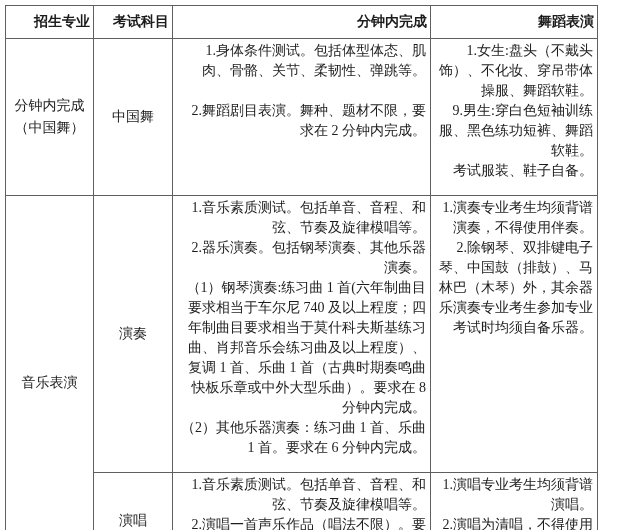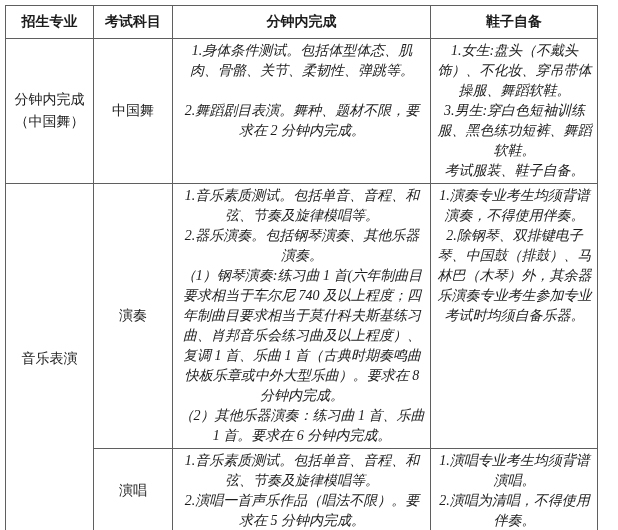--- a/index.html
+++ b/index.html
@@ -25,69 +25,68 @@
   }
   .doc-table th,
   .doc-table td {
     border: 1px solid #5f5f5f;
     font-size: 14px;
     box-sizing: border-box;
     overflow: hidden;
   }
   .doc-table th {
     font-weight: bold;
-    text-align: center;
+    text-align: right;
     vertical-align: middle;
     padding: 2px 3px;
     line-height: 18px;
   }
   td.cell-center {
     text-align: center;
     vertical-align: middle;
     padding: 2px 3px;
     line-height: 22px;
     white-space: pre-line;
   }
   td.cell-detail {
-    text-align: center;
+    text-align: right;
     vertical-align: top;
-    padding: 2px 4px 2px 5px;
+    padding: 2px 4px 14px 5px;
     line-height: 20px;
     white-space: pre-line;
-    font-style: italic;
   }
 </style>
 </head>
 <body>
 
 <table class="doc-table">
   <colgroup>
     <col style="width:88px">
     <col style="width:79px">
     <col style="width:258px">
     <col style="width:167px">
   </colgroup>
   <thead>
     <tr style="height:33px">
       <th>招生专业</th>
       <th>考试科目</th>
       <th>分钟内完成</th>
-      <th>鞋子自备</th>
+      <th>舞蹈表演</th>
     </tr>
   </thead>
   <tbody>
     <tr style="height:140px">
       <td class="cell-center">分钟内完成
 （中国舞）</td>
       <td class="cell-center">中国舞</td>
       <td class="cell-detail">1.身体条件测试。包括体型体态、肌肉、骨骼、关节、柔韧性、弹跳等。
 
 2.舞蹈剧目表演。舞种、题材不限，要求在 2 分钟内完成。</td>
       <td class="cell-detail">1.女生:盘头（不戴头饰）、不化妆、穿吊带体操服、舞蹈软鞋。
-3.男生:穿白色短袖训练服、黑色练功短裤、舞蹈软鞋。
+9.男生:穿白色短袖训练服、黑色练功短裤、舞蹈软鞋。
 考试服装、鞋子自备。</td>
     </tr>
     <tr style="height:260px">
       <td class="cell-center" rowspan="2">音乐表演</td>
       <td class="cell-center">演奏</td>
       <td class="cell-detail">1.音乐素质测试。包括单音、音程、和弦、节奏及旋律模唱等。
 2.器乐演奏。包括钢琴演奏、其他乐器演奏。
 （1）钢琴演奏:练习曲 1 首(六年制曲目要求相当于车尔尼 740 及以上程度；四年制曲目要求相当于莫什科夫斯基练习曲、肖邦音乐会练习曲及以上程度）、复调 1 首、乐曲 1 首（古典时期奏鸣曲快板乐章或中外大型乐曲）。要求在 8 分钟内完成。
 （2）其他乐器演奏：练习曲 1 首、乐曲 1 首。要求在 6 分钟内完成。</td>
       <td class="cell-detail">1.演奏专业考生均须背谱演奏，不得使用伴奏。

